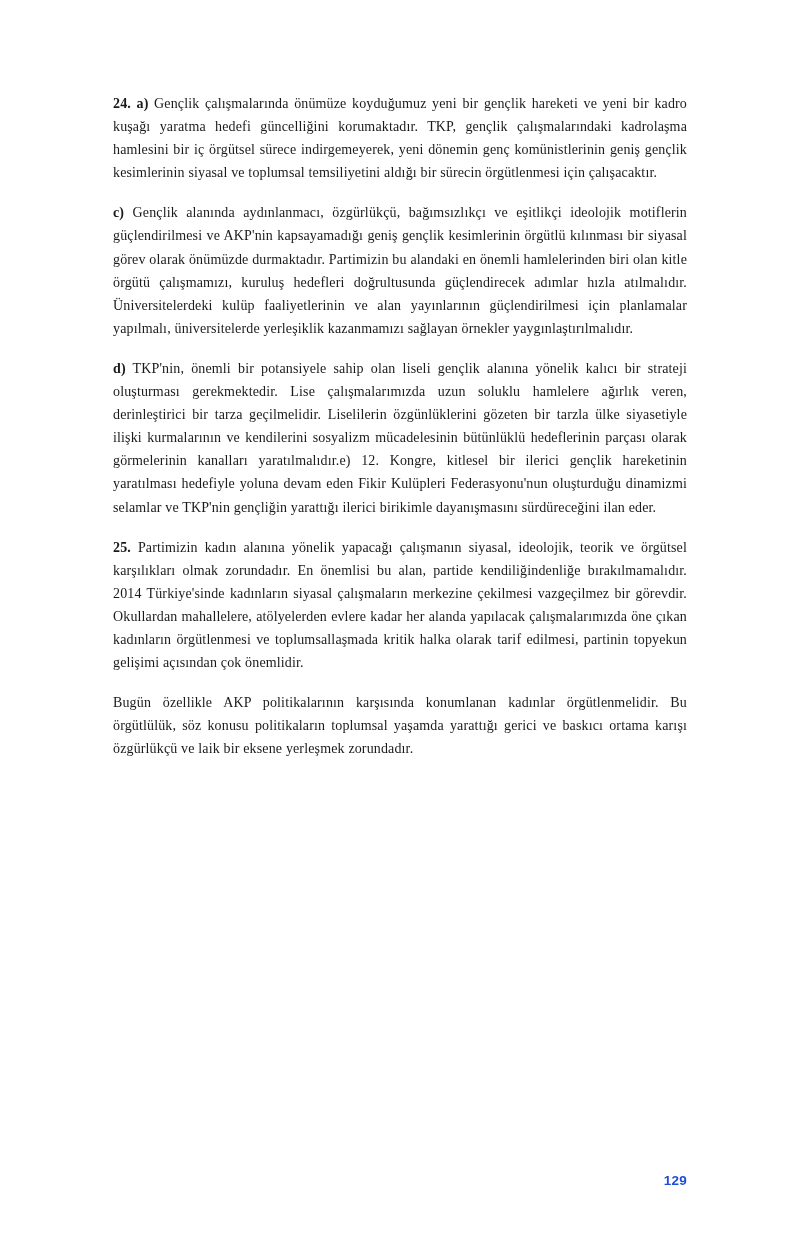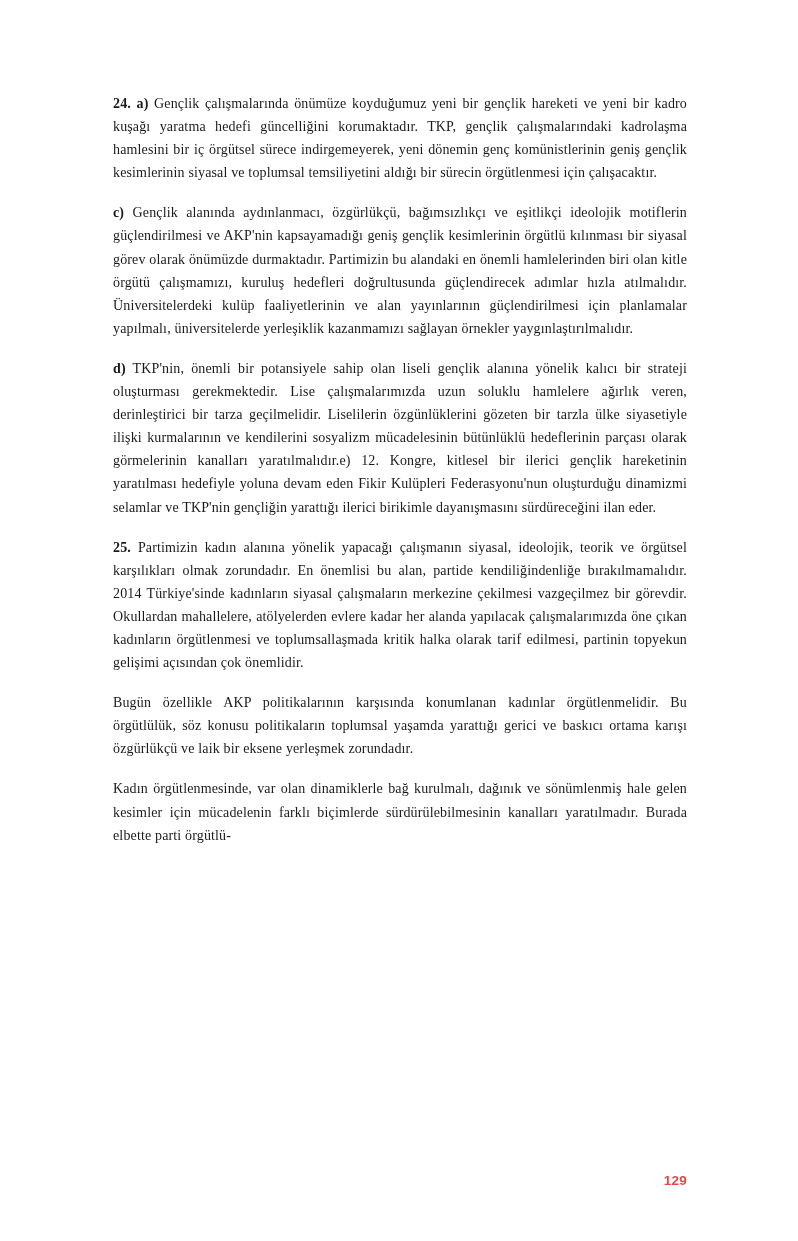--- a/index.html
+++ b/index.html
@@ -45,40 +45,39 @@
     font-weight: bold;
   }
   .folio {
     position: absolute;
     right: 111px;
     bottom: 53px;
     font-family: "Liberation Sans", "DejaVu Sans", sans-serif;
     font-weight: bold;
     font-size: 13.5px;
     letter-spacing: 0.02em;
-    color: #ef4444;
+    color: #1d4ed8;
   }
 </style>
 </head>
 <body>
 
 <div class="page">
 
   <div class="content">
 
     <p class="para"><span class="lead">24. a)</span><span> Gençlik çalışmalarında önümüze koyduğumuz yeni bir gençlik hareketi ve yeni bir kadro kuşağı yaratma hedefi güncelliğini korumaktadır. TKP, gençlik çalışmalarındaki kadrolaşma hamlesini bir iç örgütsel sürece indirgemeyerek, yeni dönemin genç komünistlerinin geniş gençlik kesimlerinin siyasal ve toplumsal temsiliyetini aldığı bir sürecin örgütlenmesi için çalışacaktır.</span></p>
 
 
     <p class="para"><span class="lead">c)</span><span> Gençlik alanında aydınlanmacı, özgürlükçü, bağımsızlıkçı ve eşitlikçi ideolojik motiflerin güçlendirilmesi ve AKP'nin kapsayamadığı geniş gençlik kesimlerinin örgütlü kılınması bir siyasal görev olarak önümüzde durmaktadır. Partimizin bu alandaki en önemli hamlelerinden biri olan kitle örgütü çalışmamızı, kuruluş hedefleri doğrultusunda güçlendirecek adımlar hızla atılmalıdır. Üniversitelerdeki kulüp faaliyetlerinin ve alan yayınlarının güçlendirilmesi için planlamalar yapılmalı, üniversitelerde yerleşiklik kazanmamızı sağlayan örnekler yaygınlaştırılmalıdır.</span></p>
 
     <p class="para"><span class="lead">d)</span><span> TKP'nin, önemli bir potansiyele sahip olan liseli gençlik alanına yönelik kalıcı bir strateji oluşturması gerekmektedir. Lise çalışmalarımızda uzun soluklu hamlelere ağırlık veren, derinleştirici bir tarza geçilmelidir. Liselilerin özgünlüklerini gözeten bir tarzla ülke siyasetiyle ilişki kurmalarının ve kendilerini sosyalizm mücadelesinin bütünlüklü hedeflerinin parçası olarak görmelerinin kanalları yaratılmalıdır.e) 12. Kongre, kitlesel bir ilerici gençlik hareketinin yaratılması hedefiyle yoluna devam eden Fikir Kulüpleri Federasyonu'nun oluşturduğu dinamizmi selamlar ve TKP'nin gençliğin yarattığı ilerici birikimle dayanışmasını sürdüreceğini ilan eder.</span></p>
 
     <p class="para"><span class="lead">25.</span><span> Partimizin kadın alanına yönelik yapacağı çalışmanın siyasal, ideolojik, teorik ve örgütsel karşılıkları olmak zorundadır. En önemlisi bu alan, partide kendiliğindenliğe bırakılmamalıdır. 2014 Türkiye'sinde kadınların siyasal çalışmaların merkezine çekilmesi vazgeçilmez bir görevdir. Okullardan mahallelere, atölyelerden evlere kadar her alanda yapılacak çalışmalarımızda öne çıkan kadınların örgütlenmesi ve toplumsallaşmada kritik halka olarak tarif edilmesi, partinin topyekun gelişimi açısından çok önemlidir.</span></p>
 
     <p class="para"><span class="lead"></span><span>Bugün özellikle AKP politikalarının karşısında konumlanan kadınlar örgütlenmelidir. Bu örgütlülük, söz konusu politikaların toplumsal yaşamda yarattığı gerici ve baskıcı ortama karışı özgürlükçü ve laik bir eksene yerleşmek zorundadır.</span></p>
 
-    <p class="para"><span class="lead"></span><span>Kadın örgütlenmesinde, var olan dinamiklerle bağ kurulmalı, dağınık ve sönümlenmiş hale gelen kesimler için mücadelenin farklı biçimlerde sürdürülebilmesinin kanalları yaratılmadır. Burada elbette parti örgütlü-</span></p>
 
   </div>
 
   <div class="folio">129</div>
 
 </div>
 
 </body></html>

